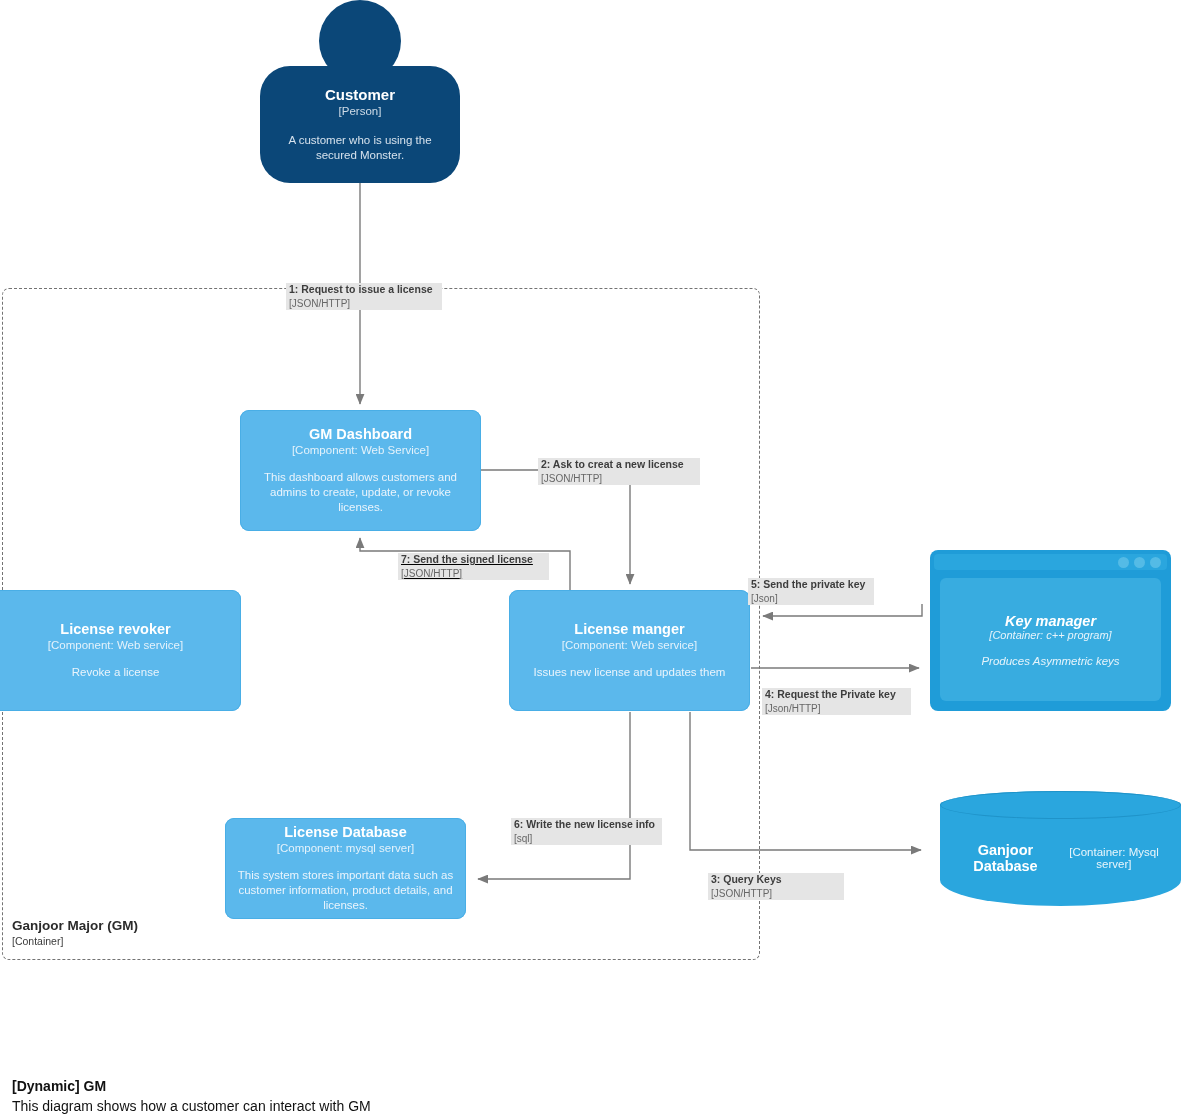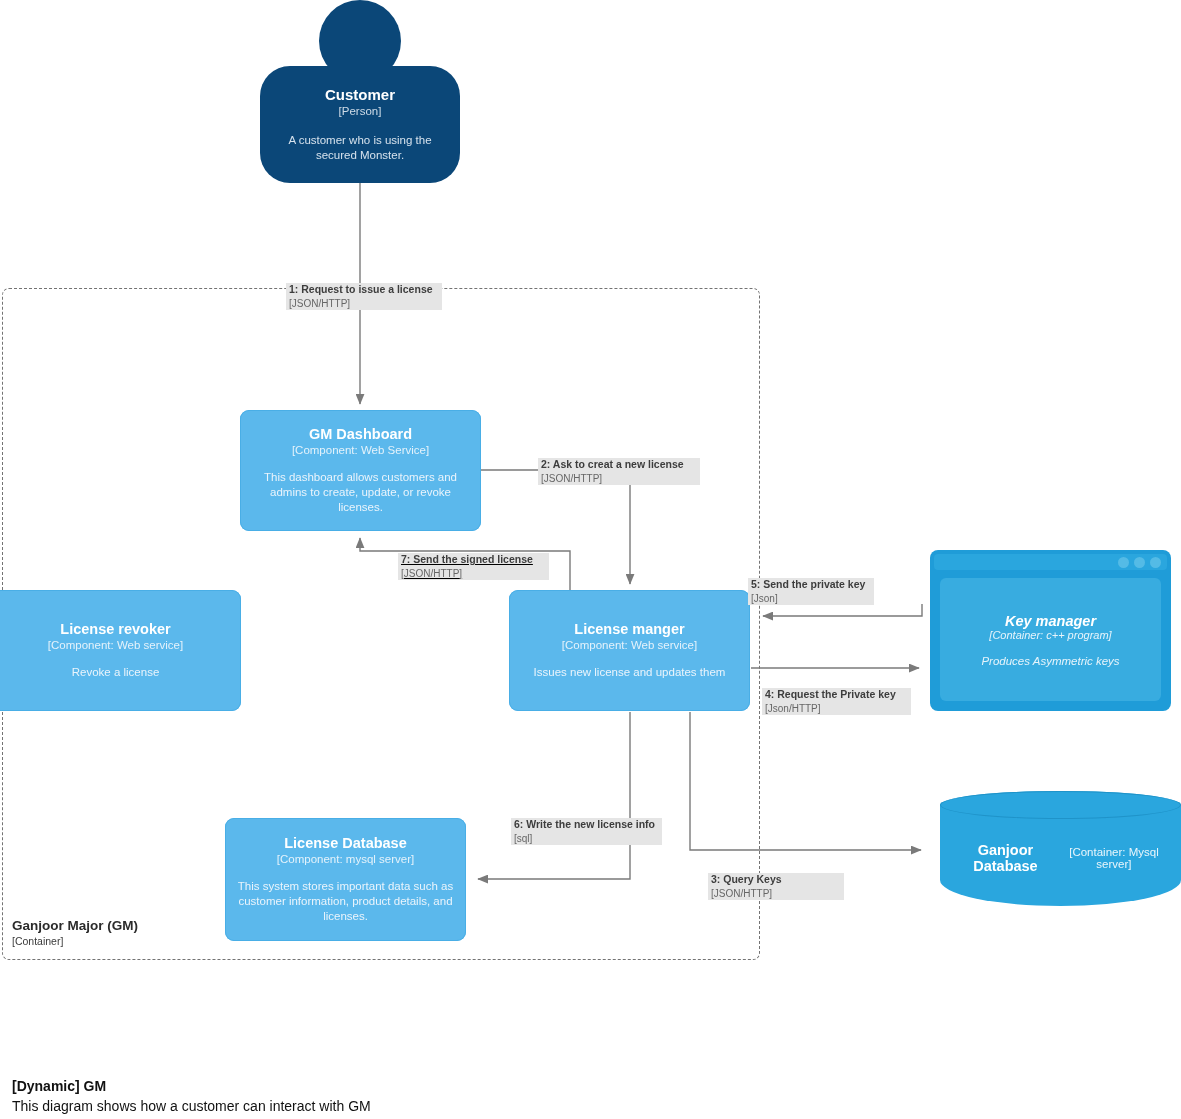--- a/index.html
+++ b/index.html
@@ -139,21 +139,21 @@
       <span class="win-dot"></span>
       <span class="win-dot"></span>
     </div>
     <div class="win-body">
       <div class="ttl">Key manager</div>
       <div class="typ">[Container: c++ program]</div>
       <div class="dsc">Produces Asymmetric keys</div>
     </div>
   </div>
 
-  <div class="node comp" style="left:225px;top:818px;width:241px;height:123px;">
+  <div class="node comp" style="left:225px;top:818px;width:241px;height:101px;">
     <div class="ttl">License Database</div>
     <div class="typ">[Component: mysql server]</div>
     <div class="dsc">This system stores important data such as customer information, product details, and licenses.</div>
   </div>
 
   <div class="cyl" style="left:940px;top:791px;width:241px;height:115px;">
     <div class="cyl-body"></div>
     <div class="cyl-top"></div>
     <div class="cyl-txt">
       <div class="ttl">Ganjoor Database</div>

